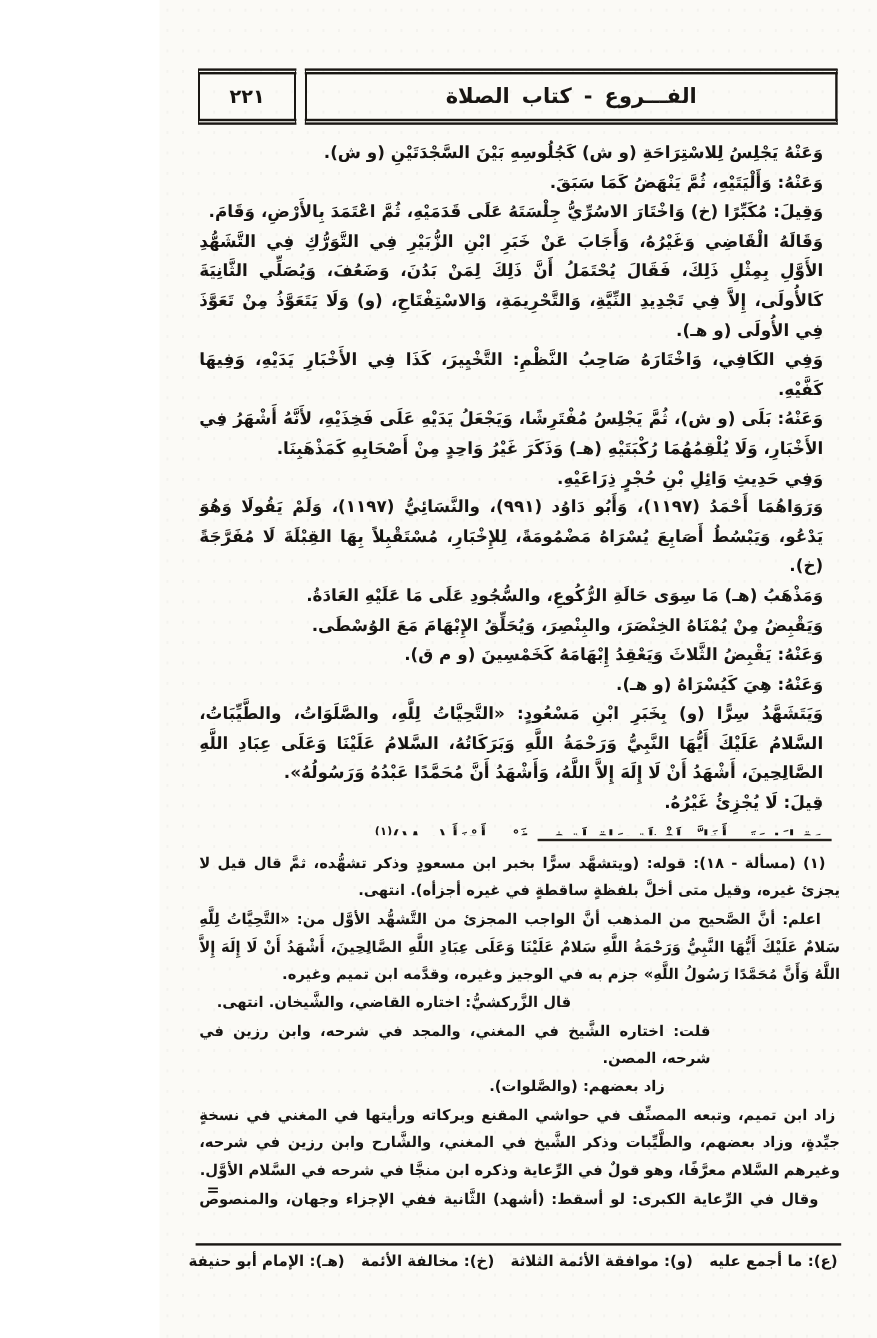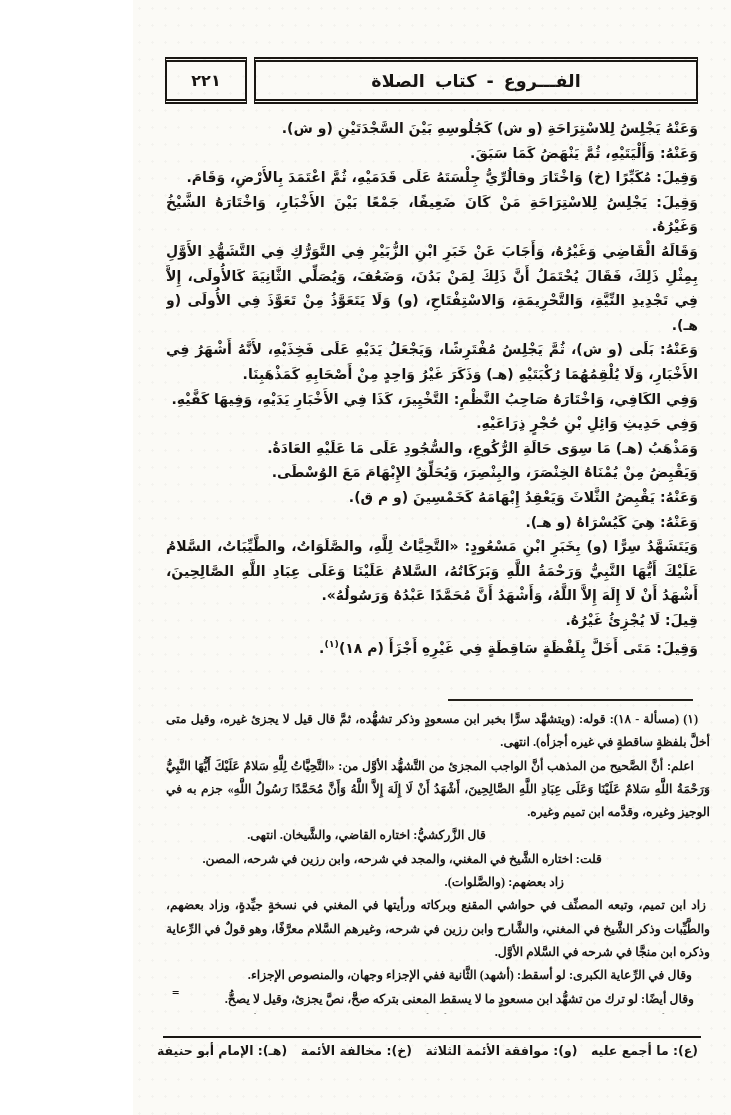--- a/index.html
+++ b/index.html
@@ -27,39 +27,39 @@
     border-top: 5px double #1a1713;
     border-bottom: 5px double #1a1713;
     display: flex; align-items: center; justify-content: center;
     box-sizing: border-box;
     font-weight: bold;
   }
   .pagenum-box { width: 82px; font-size: 16px; letter-spacing: 2px; }
   .title-box { flex: 1; font-size: 17.5px; word-spacing: 4px; text-align: center; }
   
   .body-text {
-    position: absolute; top: 116px; right: 33px; left: 33px; height: 580px;
+    position: absolute; top: 116px; right: 45px; left: 33px; height: 580px;
     overflow: hidden;
     font-size: 14px; font-weight: bold; line-height: 24.6px;
   }
   .body-text p {
     margin: 0;
     text-align: justify;
     text-align-last: right;
   }
   .fn-ref { font-size: 9.5px; vertical-align: 6px; letter-spacing: 0; }
   
   .fn-sep {
     position: absolute; top: 699px; right: 38px; width: 245px; height: 0;
     border-top: 2px solid #24201b;
   }
   .footnotes {
-    position: absolute; top: 708px; right: 21px; left: 33px; height: 306px;
+    position: absolute; top: 708px; right: 31px; left: 33px; height: 306px;
     overflow: hidden;
-    font-size: 12.3px; font-weight: bold; line-height: 23.3px; font-family: Liberation Serif, serif;
+    font-size: 12.3px; font-weight: bold; line-height: 23.3px;
   }
   .footnotes p {
     margin: 0;
     text-align: justify;
     text-align-last: right;
   }
   .fn-i0 { text-indent: 12px; }
   .fn-i1 { text-indent: 16px; }
   .fn-deep  { padding-right: 224px; }
   .fn-mid   { padding-right: 108px; }
@@ -89,26 +89,26 @@
 <div class="page">
 
   <header class="header">
     <div class="hbox pagenum-box">٢٢١</div>
     <div class="hbox title-box">الفـــروع - كتاب الصلاة</div>
   </header>
 
   <main class="body-text">
     <p>وَعَنْهُ يَجْلِسُ لِلاسْتِرَاحَةِ (و ش) كَجُلُوسِهِ بَيْنَ السَّجْدَتَيْنِ (و ش).</p>
     <p>وَعَنْهُ: وَأَلْيَتَيْهِ، ثُمَّ يَنْهَضُ كَمَا سَبَقَ.</p>
-    <p>وَقِيلَ: مُكَبِّرًا (خ) وَاخْتَارَ وقالُرِّيُّ جِلْسَتَهُ عَلَى قَدَمَيْهِ، ثُمَّ اعْتَمَدَ بِالأَرْضِ، وَقَامَ.</p>
-    <p>وَقِيلَ: يَجْلِسُ لِلاسْتِرَاحَةِ مَنْ كَانَ ضَعِيفًا، جَمْعًا بَيْنَ الأَخْبَارِ، وَاخْتَارَهُ الشَّيْخُ وَغَيْرُهُ.</p>
+    <p>وَقِيلَ: مُكَبِّرًا (خ) وَاخْتَارَ الاسُرِّيُّ جِلْسَتَهُ عَلَى قَدَمَيْهِ، ثُمَّ اعْتَمَدَ بِالأَرْضِ، وَقَامَ.</p>
     <p>وَقَالَهُ الْقَاضِي وَغَيْرُهُ، وَأَجَابَ عَنْ خَبَرِ ابْنِ الزُّبَيْرِ فِي التَّوَرُّكِ فِي التَّشَهُّدِ الأَوَّلِ بِمِثْلِ ذَلِكَ، فَقَالَ يُحْتَمَلُ أَنَّ ذَلِكَ لِمَنْ بَدُنَ، وَضَعُفَ، وَيُصَلِّي الثَّانِيَةَ كَالأُولَى، إِلاَّ فِي تَجْدِيدِ النِّيَّةِ، وَالتَّحْرِيمَةِ، وَالاسْتِفْتَاحِ، (و) وَلَا يَتَعَوَّذُ مِنْ تَعَوَّذَ فِي الأُولَى (و هـ).</p>
+    <p>وَفِي الكَافِي، وَاخْتَارَهُ صَاحِبُ النَّظْمِ: التَّخْيِيرَ، كَذَا فِي الأَخْبَارِ يَدَيْهِ، وَفِيهَا كَفَّيْهِ.</p>
     <p>وَعَنْهُ: بَلَى (و ش)، ثُمَّ يَجْلِسُ مُفْتَرِشًا، وَيَجْعَلُ يَدَيْهِ عَلَى فَخِذَيْهِ، لأَنَّهُ أَشْهَرُ فِي الأَخْبَارِ، وَلَا يُلْقِمُهُمَا رُكْبَتَيْهِ (هـ) وَذَكَرَ غَيْرُ وَاحِدٍ مِنْ أَصْحَابِهِ كَمَذْهَبِنَا.</p>
-    <p>وَفِي الكَافِي، وَاخْتَارَهُ صَاحِبُ النَّظْمِ: التَّخْيِيرَ، كَذَا فِي الأَخْبَارِ يَدَيْهِ، وَفِيهَا كَفَّيْهِ.</p>
     <p>وَفِي حَدِيثِ وَائِلِ بْنِ حُجْرٍ ذِرَاعَيْهِ.</p>
+    <p>وَرَوَاهُمَا أَحْمَدُ (١١٩٧)، وَأَبُو دَاوُد (٩٩١)، والنَّسَائِيُّ (١١٩٧)، وَلَمْ يَقُولَا وَهُوَ يَدْعُو، وَيَبْسُطُ أَصَابِعَ يُسْرَاهُ مَضْمُومَةً، لِلإِخْبَارِ، مُسْتَقْبِلاً بِهَا القِبْلَةَ لَا مُفَرَّجَةً (خ).</p>
     <p>وَمَذْهَبُ (هـ) مَا سِوَى حَالَةِ الرُّكُوعِ، والسُّجُودِ عَلَى مَا عَلَيْهِ العَادَةُ.</p>
     <p>وَيَقْبِضُ مِنْ يُمْنَاهُ الخِنْصَرَ، والبِنْصِرَ، وَيُحَلِّقُ الإِبْهَامَ مَعَ الوُسْطَى.</p>
     <p>وَعَنْهُ: يَقْبِضُ الثَّلاثَ وَيَعْقِدُ إِبْهَامَهُ كَخَمْسِينَ (و م ق).</p>
     <p>وَعَنْهُ: هِيَ كَيُسْرَاهُ (و هـ).</p>
     <p>وَيَتَشَهَّدُ سِرًّا (و) بِخَبَرِ ابْنِ مَسْعُودٍ: «التَّحِيَّاتُ لِلَّهِ، والصَّلَوَاتُ، والطَّيِّبَاتُ، السَّلامُ عَلَيْكَ أَيُّهَا النَّبِيُّ وَرَحْمَةُ اللَّهِ وَبَرَكَاتُهُ، السَّلامُ عَلَيْنَا وَعَلَى عِبَادِ اللَّهِ الصَّالِحِينَ، أَشْهَدُ أَنْ لَا إِلَهَ إِلاَّ اللَّهُ، وَأَشْهَدُ أَنَّ مُحَمَّدًا عَبْدُهُ وَرَسُولُهُ».</p>
     <p>قِيلَ: لَا يُجْزِئُ غَيْرُهُ.</p>
     <p><span>وَقِيلَ: مَتَى أَخَلَّ بِلَفْظَةٍ سَاقِطَةٍ فِي غَيْرِهِ أَجْزَأَ (م ١٨)</span><sup class="fn-ref">(١)</sup><span>.</span></p>
   </main>
 
   <div class="fn-sep"></div>

